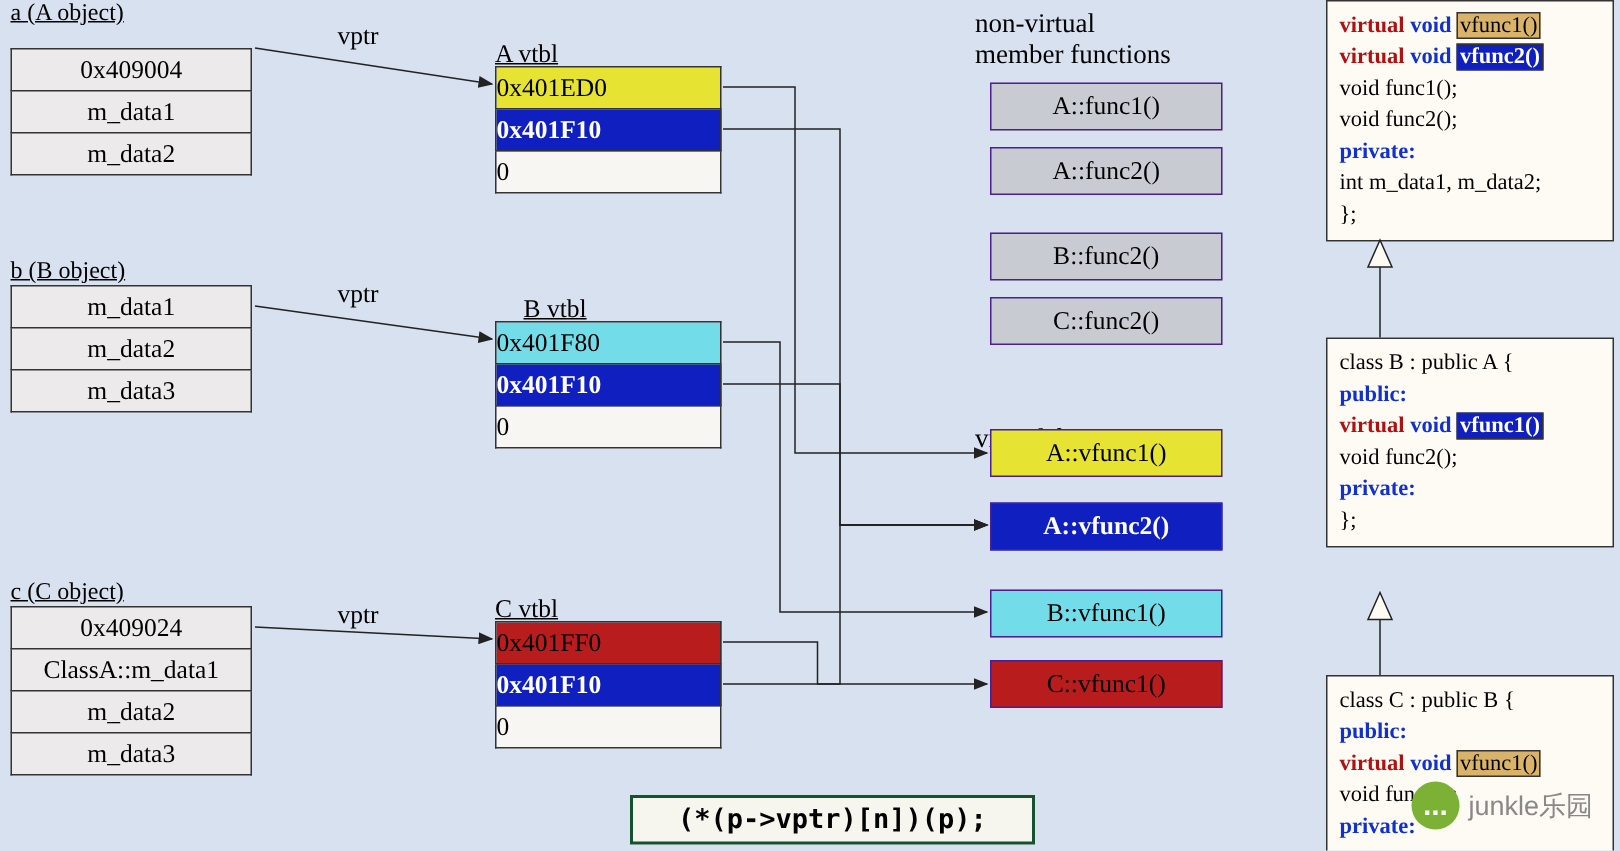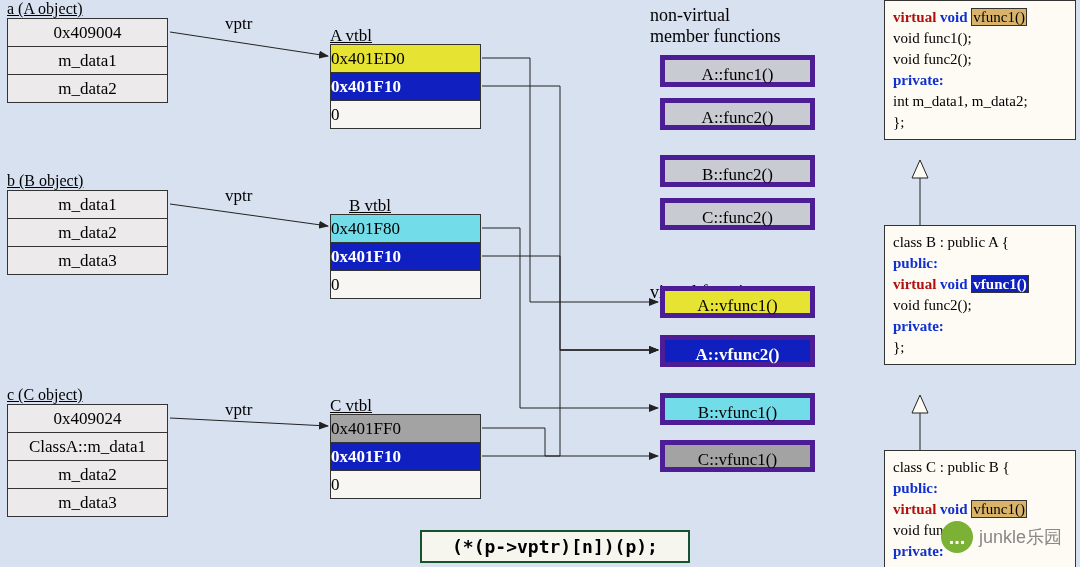--- a/index.html
+++ b/index.html
@@ -43,32 +43,32 @@
   .small-tbl td {
     border: 1px solid #333;
     width: 150px;
     height: 28px;
     text-align: left;
     font-size: 17px;
   }
   .yellow { background: #e6e332; }
   .blue   { background: #1020c0; color: #fff; font-weight: bold; }
   .cyan   { background: #72dde8; }
-  .tan    { background: #a3a3a3; }
+  .tan    { background: #b91c1c; }
   .white  { background: #f8f6f3; }
   .grey   { background: #c8ccd2; }
   .heading {
     position: absolute;
     font-size: 18px;
     text-align: left;
     width: 180px;
   }
   .func-box {
     position: absolute;
-    border: 5px solid #4c1d95;
+    border: 1px solid #4c1d95;
     width: 155px;
     height: 32px;
     line-height: 30px;
     text-align: center;
     font-size: 17px;
   }
   .vptr-lbl {
     position: absolute;
     font-size: 17px;
   }
@@ -117,21 +117,21 @@
     background: #7bb135;
     display: inline-flex; align-items: center; justify-content: center;
     color: #fff; font-size: 20px; font-weight: bold;
     font-family: sans-serif;
   }
 </style>
 </head>
 <body>
 
 <div class="obj-label" style="left:7px;top:0px;">a (A object)</div>
-<table class="obj-table" style="left:7px;top:18px;">
+<table class="obj-table" style="left:7px;top:32px;">
   <tbody>
       <tr>
         <td>0x409004</td>
       </tr>
   <tr>
         <td>m_data1</td>
       </tr>
   <tr>
         <td>m_data2</td>
       </tr>
@@ -227,20 +227,21 @@
 <div class="func-box grey" style="left:660px;top:198px;">C::func2()</div>
 
 <div class="heading" style="left:650px;top:258px;margin-top:24px;">virtual functions</div>
 <div class="func-box yellow" style="left:660px;top:286px;">A::vfunc1()</div>
 <div class="func-box blue" style="left:660px;top:335px;">A::vfunc2()</div>
 <div class="func-box cyan" style="left:660px;top:393px;">B::vfunc1()</div>
 <div class="func-box tan" style="left:660px;top:440px;">C::vfunc1()</div>
 
 <div class="class-box" id="classA" style="left:884px;top:0px;">
     <div><span class="kw-red">virtual </span><span class="kw-blue">void </span><span class="hl-tan-box">vfunc1()</span></div>
+    <div><span class="kw-red">virtual </span><span class="kw-blue">void </span><span class="hl-blue-box">vfunc2()</span></div>
     <div><span>        void func1();</span></div>
     <div><span>        void func2();</span></div>
     <div><span class="kw-blue">private:</span></div>
     <div><span>  int m_data1, m_data2;</span></div>
     <div><span>};</span></div>
   </div>
 <div class="class-box" id="classB" style="left:884px;top:225px;">
     <div><span>class B </span><span>: public A {</span></div>
     <div><span class="kw-blue">public:</span></div>
     <div><span class="kw-red">virtual </span><span class="kw-blue">void </span><span class="hl-blue-box">vfunc1()</span></div>

